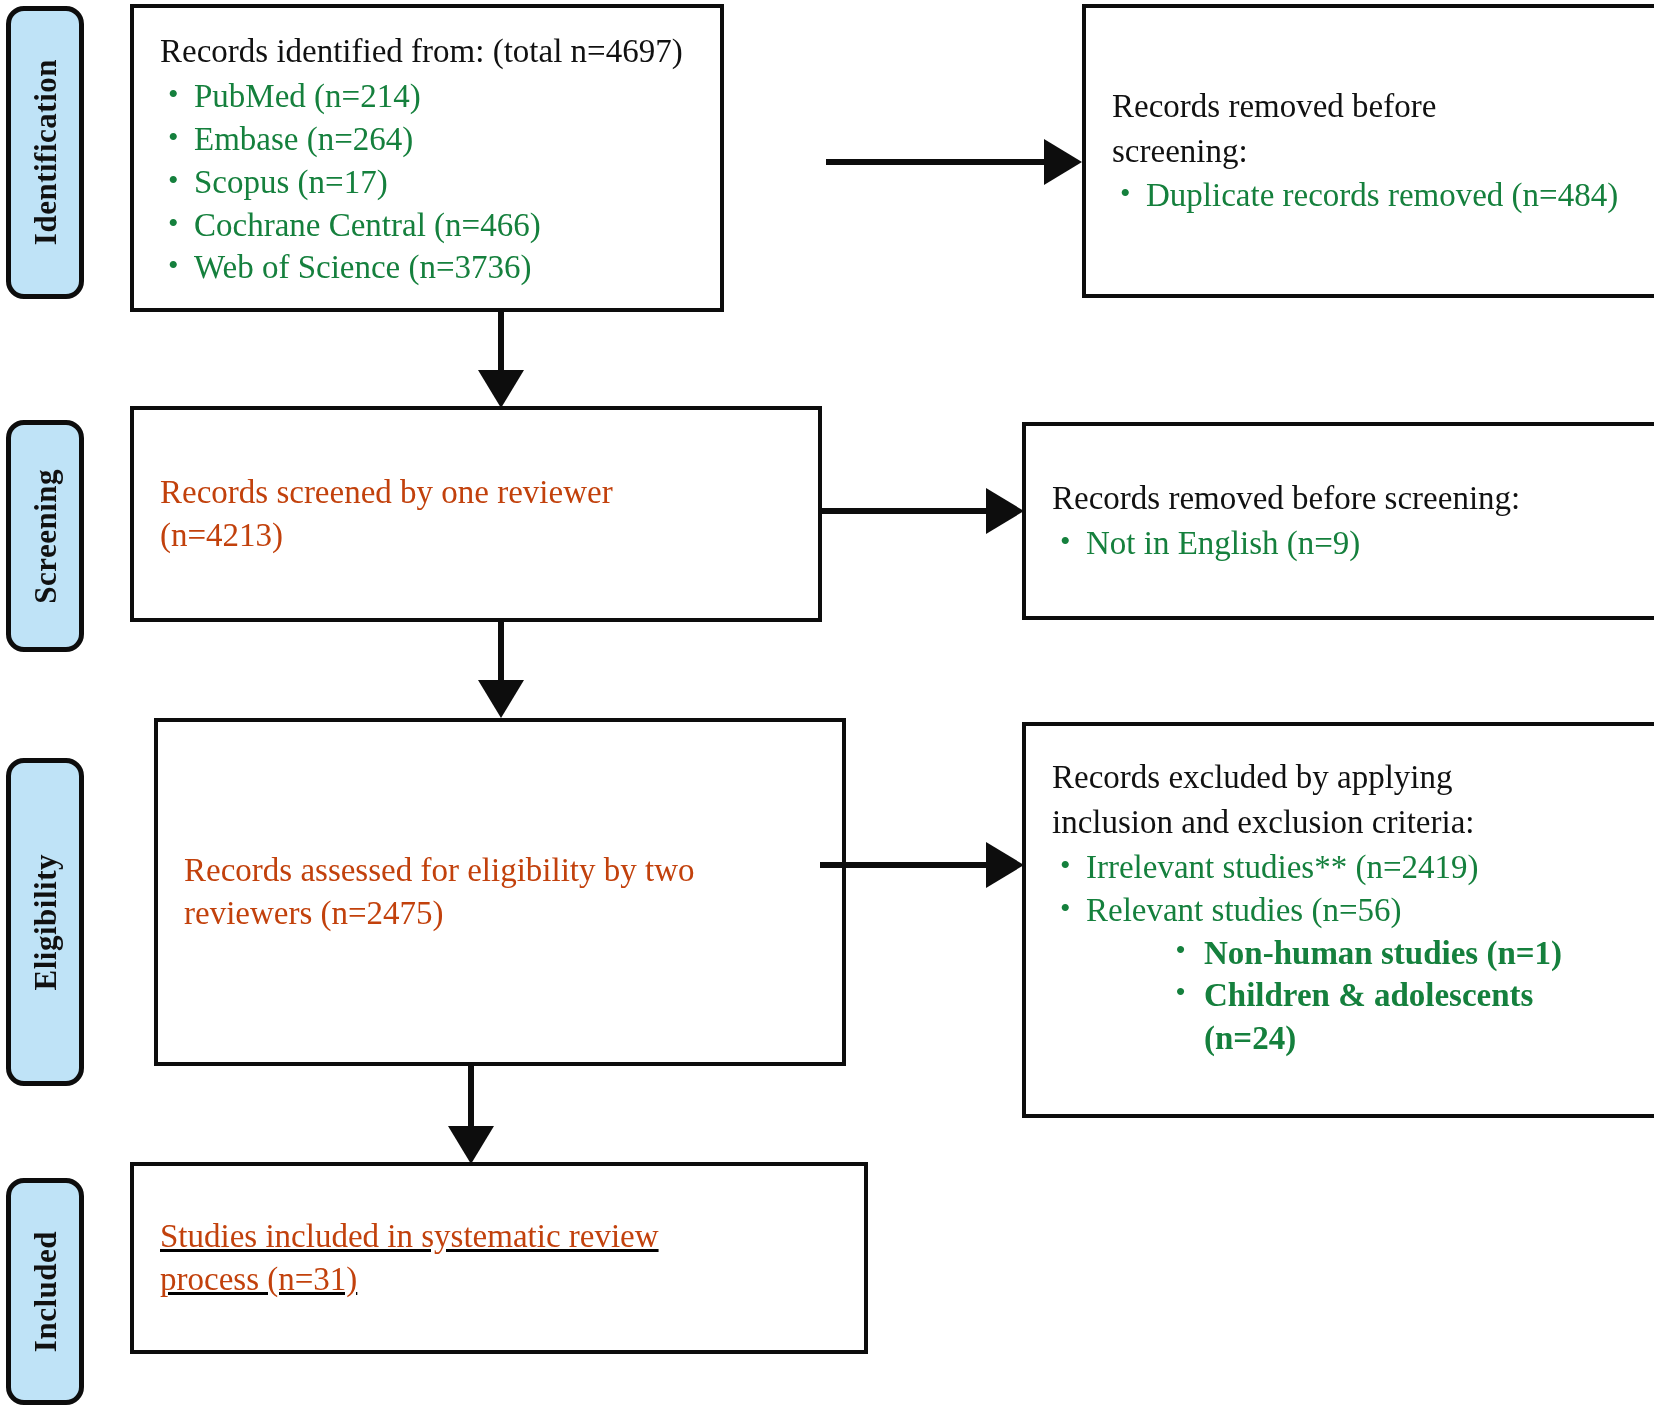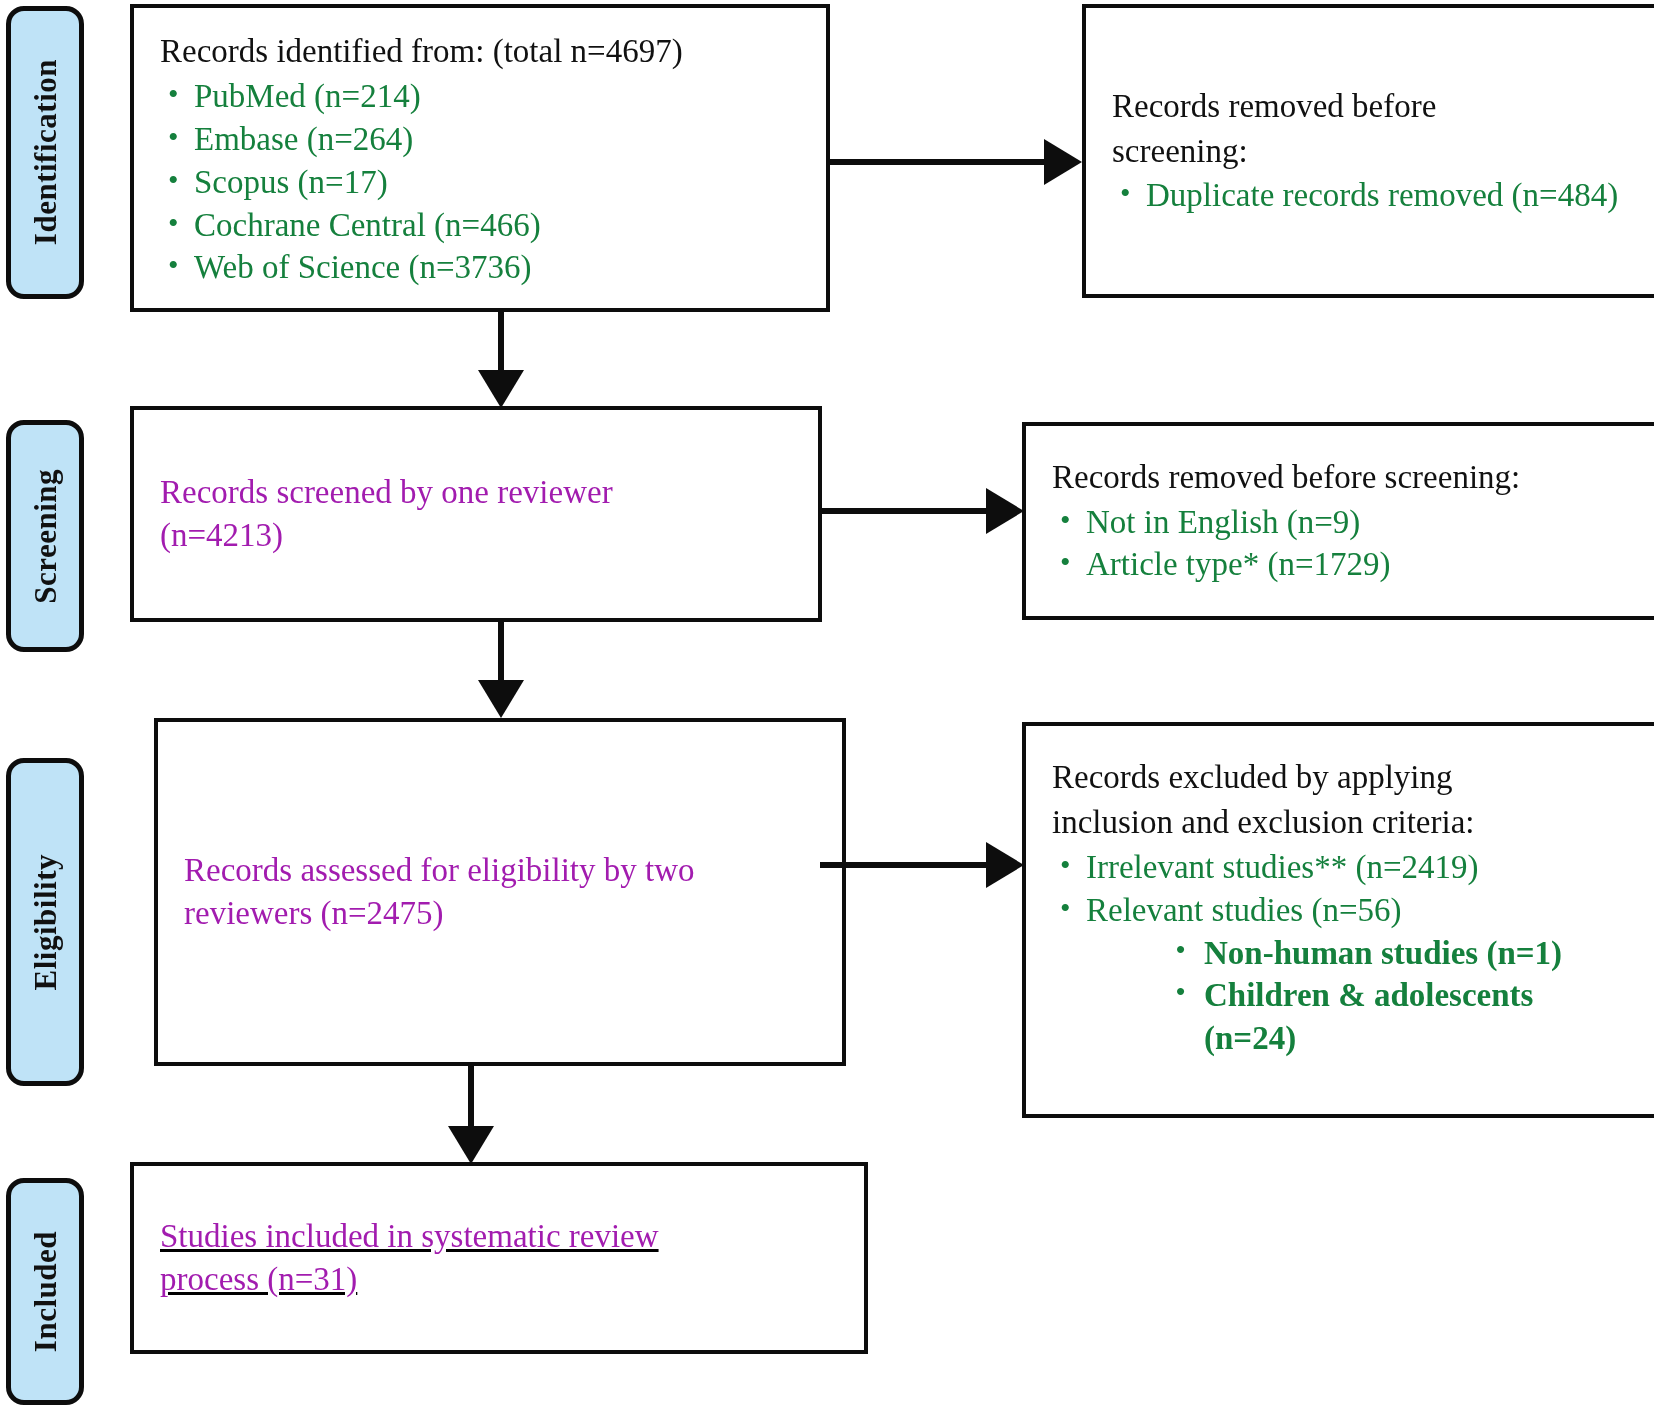--- a/index.html
+++ b/index.html
@@ -53,21 +53,21 @@
   }
   .flow-box.top-align {
     justify-content: flex-start;
   }
   .box-inner {
     padding: 0 26px;
   }
   .box-line {
     font-size: 33px;
     line-height: 1.30;
-    color: #a21caf;
+    color: #c2410c;
   }
   .box-heading {
     font-size: 33px;
     line-height: 1.30;
     color: #111111;
     margin-bottom: 2px;
   }
 
   
   ul.bullets {
@@ -146,21 +146,21 @@
   </div>
 
   <div class="stage-pill" style="left:6px; top:758px; width:78px; height:328px;">
     <span class="pill-label">Eligibility</span>
   </div>
 
   <div class="stage-pill" style="left:6px; top:1178px; width:78px; height:227px;">
     <span class="pill-label">Included</span>
   </div>
 
-  <div class="flow-box top-align" style="left:130px; top:4px; width:700px; height:308px;">
+  <div class="flow-box top-align" style="left:130px; top:4px; width:594px; height:308px;">
     <div class="box-inner" style="padding-top:22px;">
       <div class="box-heading">Records identified from: (total n=4697)</div>
       <ul class="bullets">
         <li>PubMed (n=214)</li>
         <li>Embase (n=264)</li>
         <li>Scopus (n=17)</li>
         <li>Cochrane Central (n=466)</li>
         <li>Web of Science (n=3736)</li>
       </ul>
     </div>
@@ -187,21 +187,20 @@
       <div class="box-line">Records screened by one reviewer</div>
       <div class="box-line">(n=4213)</div>
     </div>
   </div>
 
   <div class="flow-box" style="left:1022px; top:422px; width:636px; height:198px;">
     <div class="box-inner">
       <div class="box-heading">Records removed before screening:</div>
       <ul class="bullets">
         <li>Not in English (n=9)</li>
-        <li>Article type* (n=1729)</li>
       </ul>
     </div>
   </div>
 
   <div class="conn-h" style="left:820px; top:508px; width:170px;"></div>
   <div class="arrow-right" style="left:986px; top:488px;"></div>
 
   <div class="conn-v" style="left:498px; top:620px; height:64px;"></div>
   <div class="arrow-down" style="left:478px; top:680px;"></div>
 

